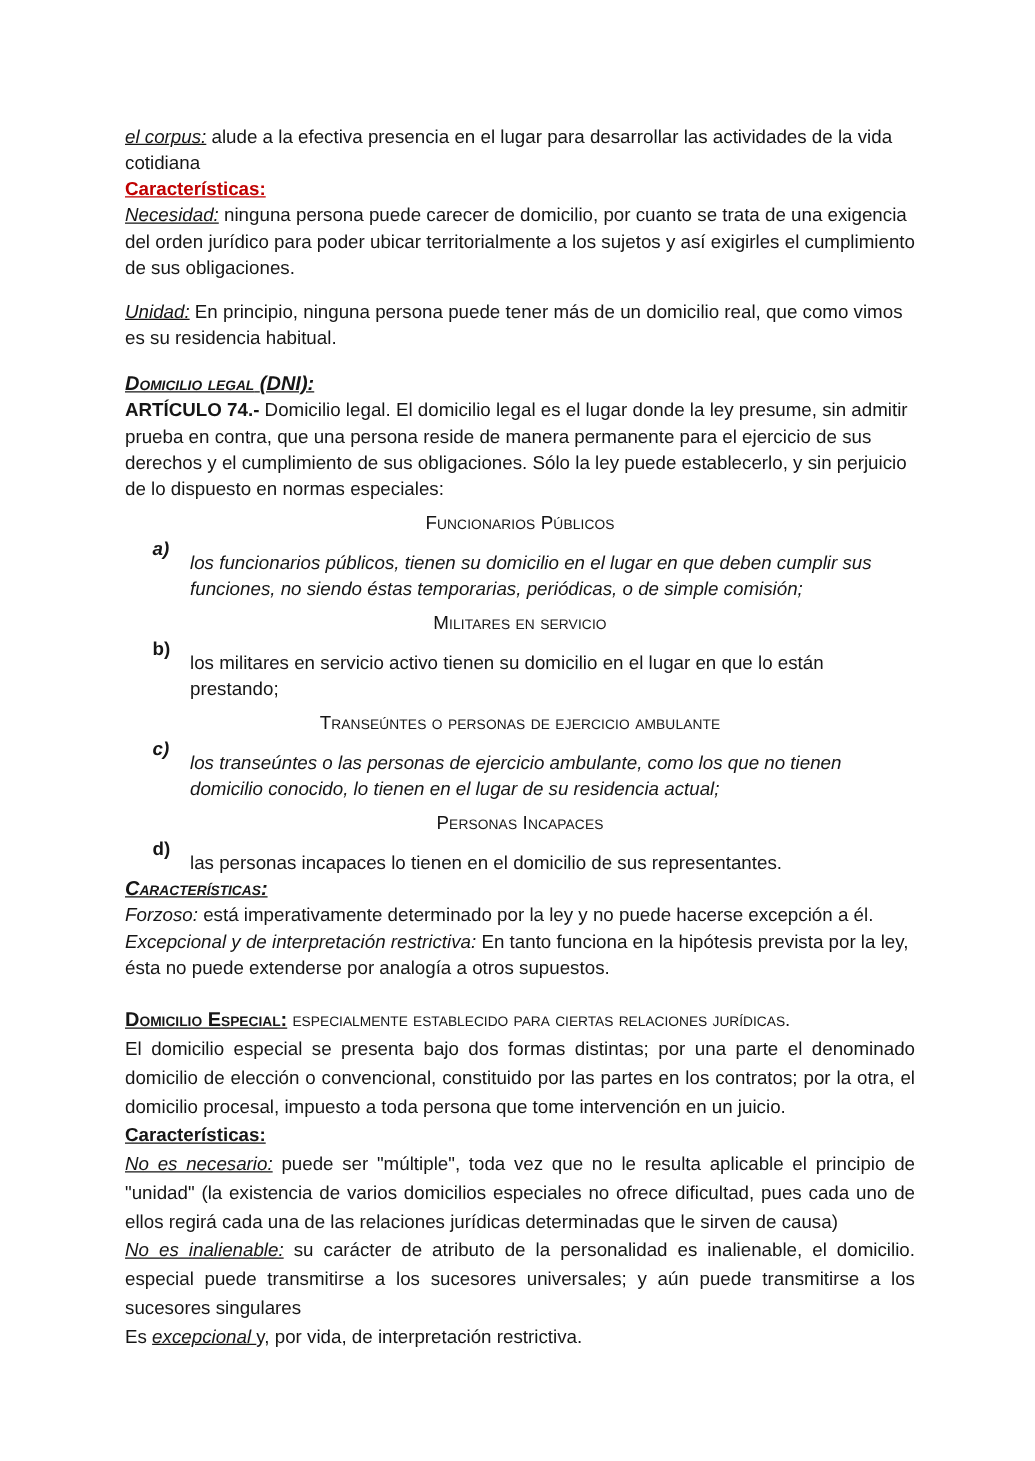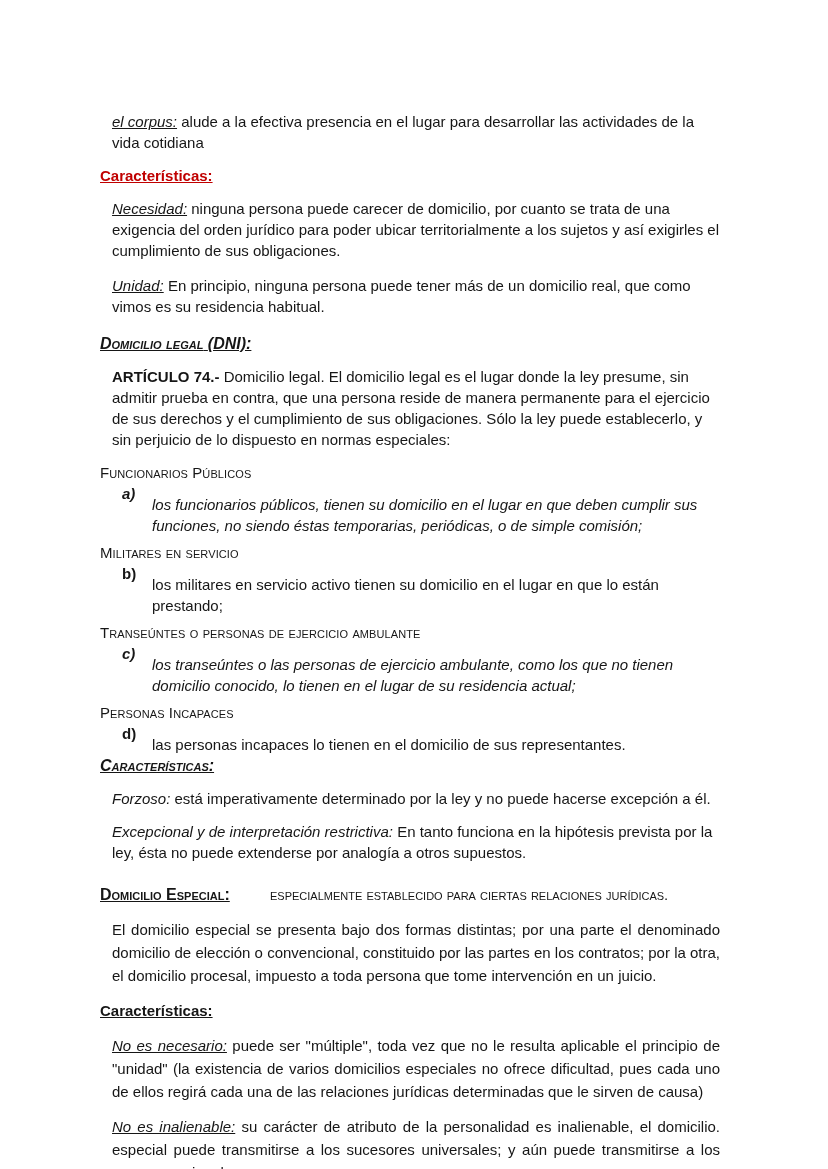--- a/index.html
+++ b/index.html
@@ -13,21 +13,21 @@
     color: #161616;
   }
   .content {
     position: absolute;
     left: 100px;
     top: 99px;
     width: 632px;
     font-size: 15px;
     line-height: 21px;
   }
-  .p { margin: 12px; }
+  .p { margin: 0; }
   .b  { font-weight: bold; }
   .it { font-style: italic; }
   .sc { font-variant: small-caps; }
   .iu { font-style: italic; text-decoration: underline; }
 
   .red-h {
     color: var(--heading-red, #c00000);
     font-weight: bold;
     text-decoration: underline;
   }
@@ -44,37 +44,38 @@
     font-weight: bold;
     font-style: italic;
     text-decoration: underline;
     font-variant: small-caps;
     font-size: 16px;
   }
   .label {
     margin-top: 6px;
     font-variant: small-caps;
     letter-spacing: 0.1px;
+    text-align: center;
   }
   .item { display: flex; margin-left: 22px; }
   .marker { flex: 0 0 30px; font-weight: bold; }
   .itext { flex: 1; margin-top: 11px; }
 
   .mt18 { margin-top: 14px; }
 
   .sec2 { margin-top: 20px; line-height: 23px; }
   .just { text-align: justify; }
   .h-esp { line-height: 23px; }
   .h-esp-title {
     font-weight: bold;
     text-decoration: underline;
     font-variant: small-caps;
     font-size: 16px;
   }
-  .h-esp-sub { font-variant: small-caps; margin-left: 36px; }
+  .h-esp-sub { font-variant: small-caps; }
   .black-h { font-weight: bold; text-decoration: underline; }
 </style>
 </head>
 <body>
 
 <div class="page">
   <div class="content">
 
     <p class="p">
       <span class="iu">el corpus:</span>

